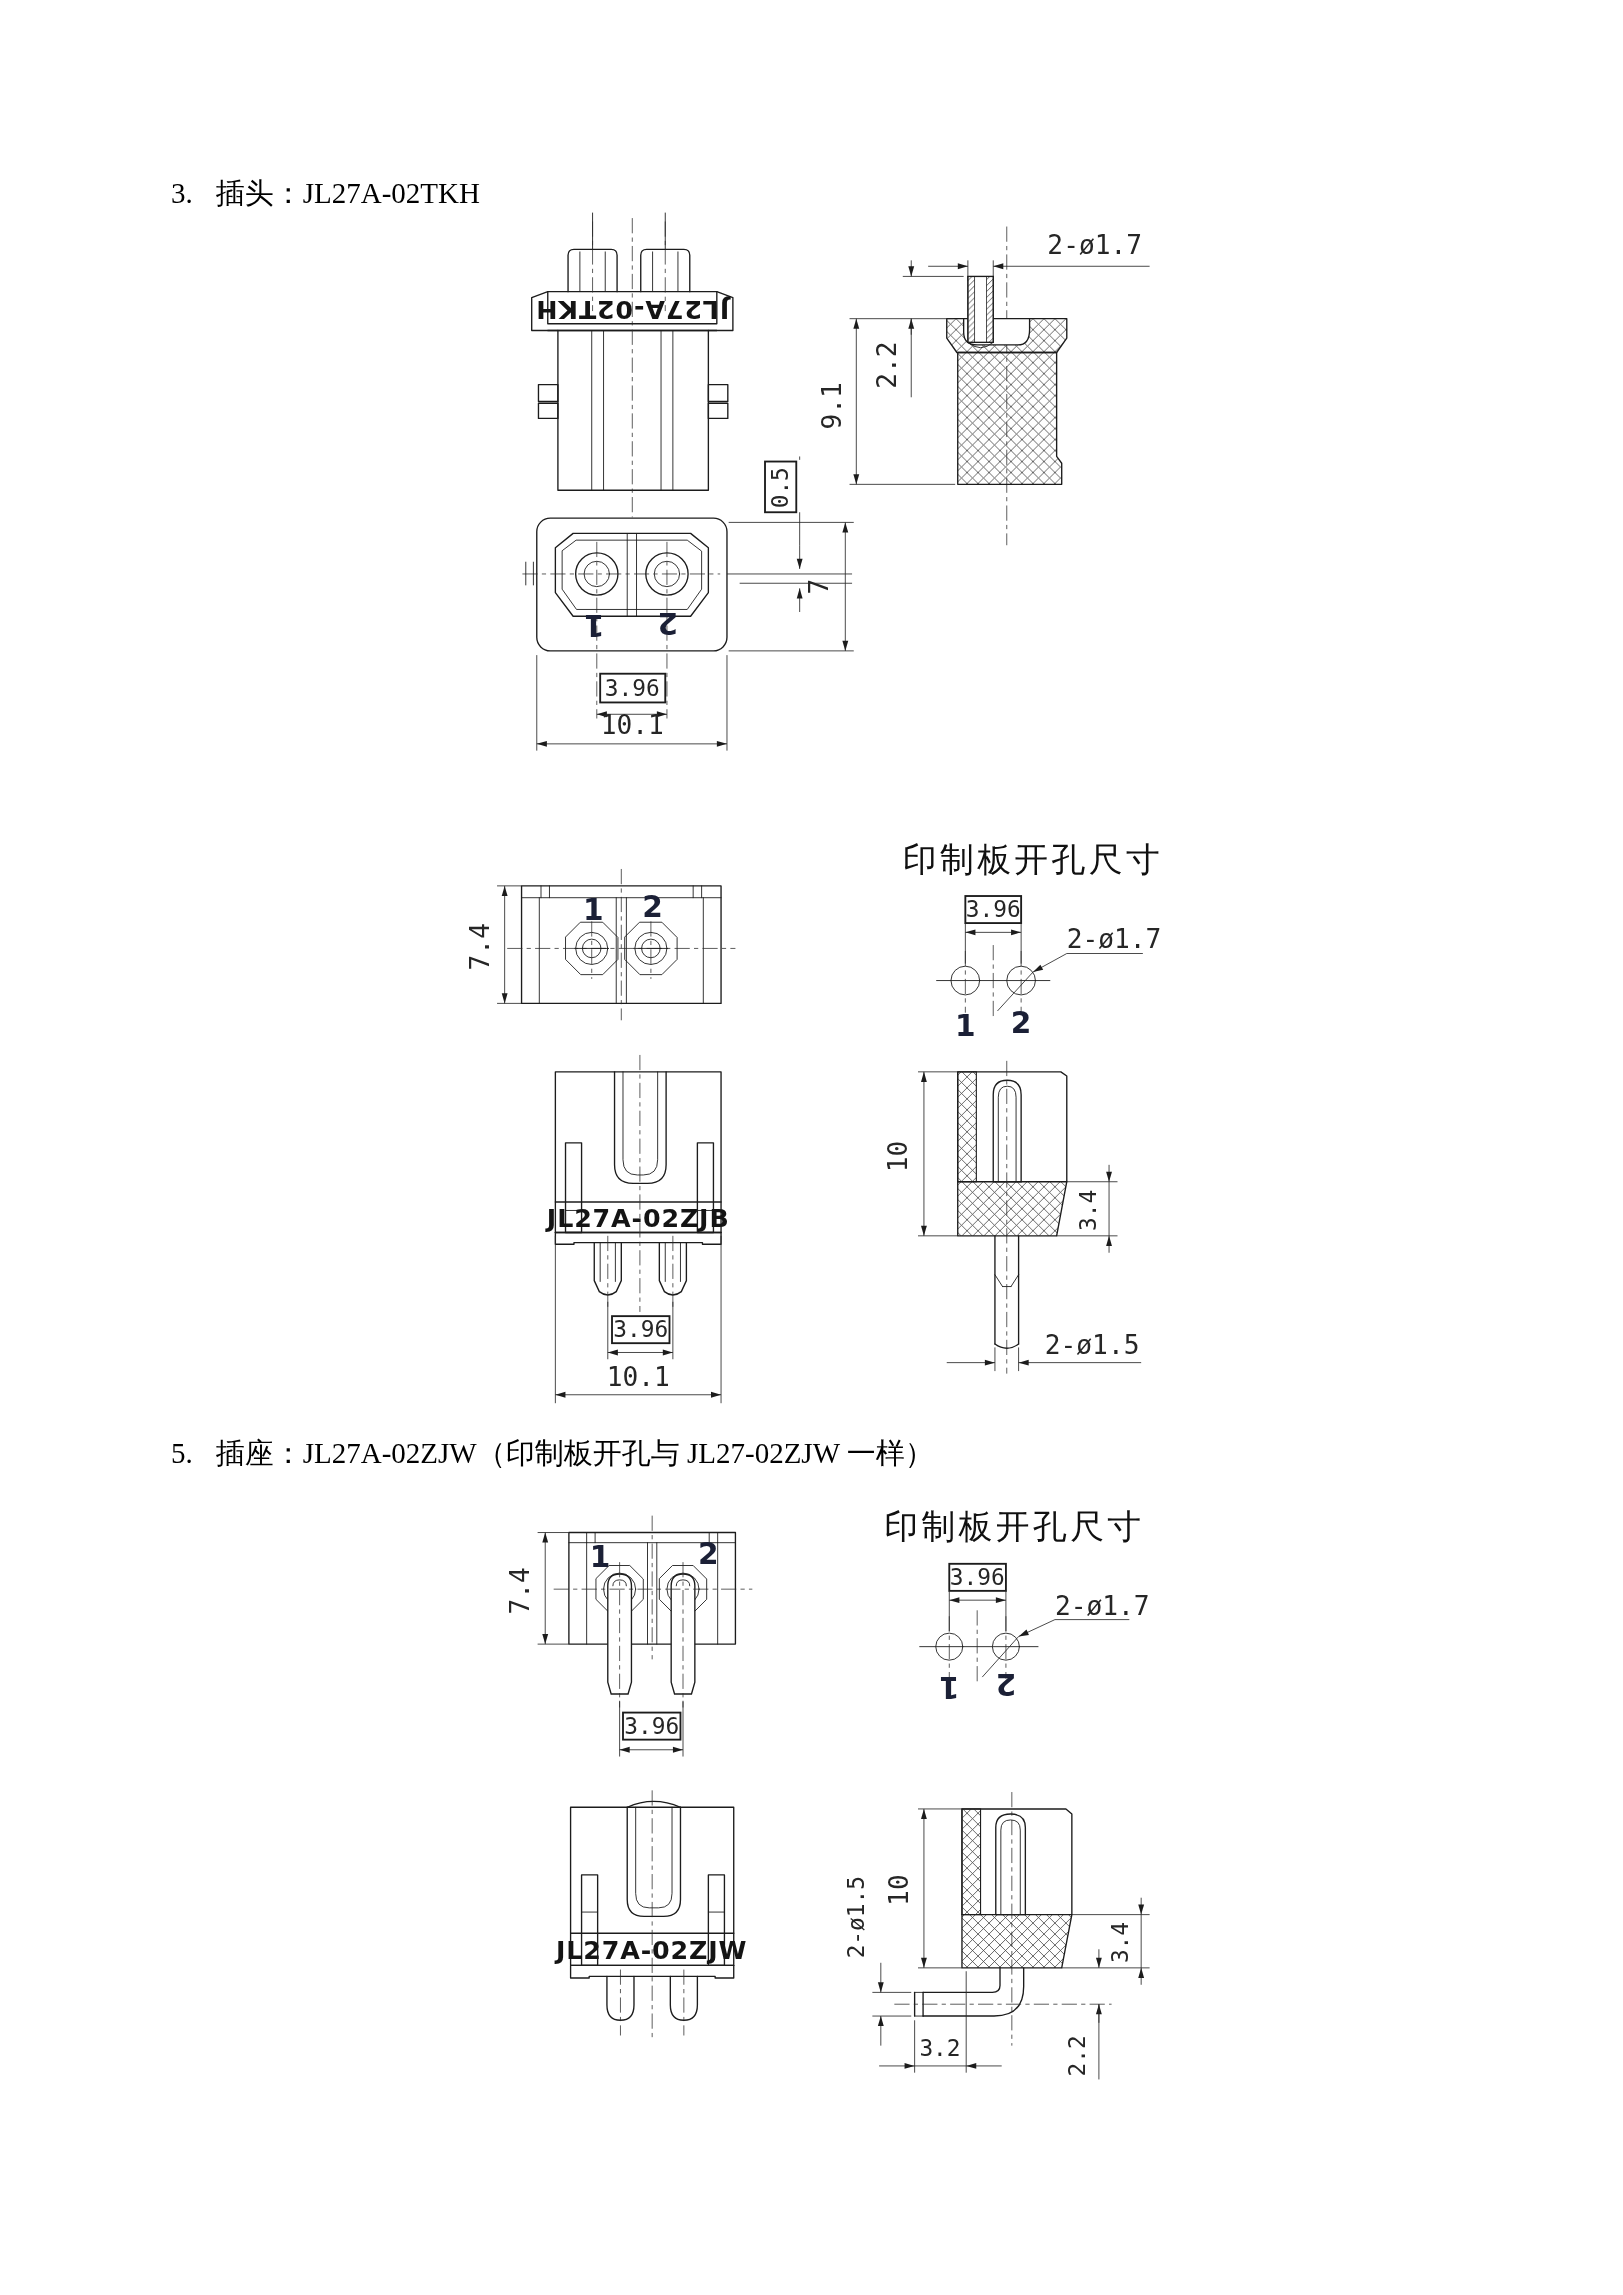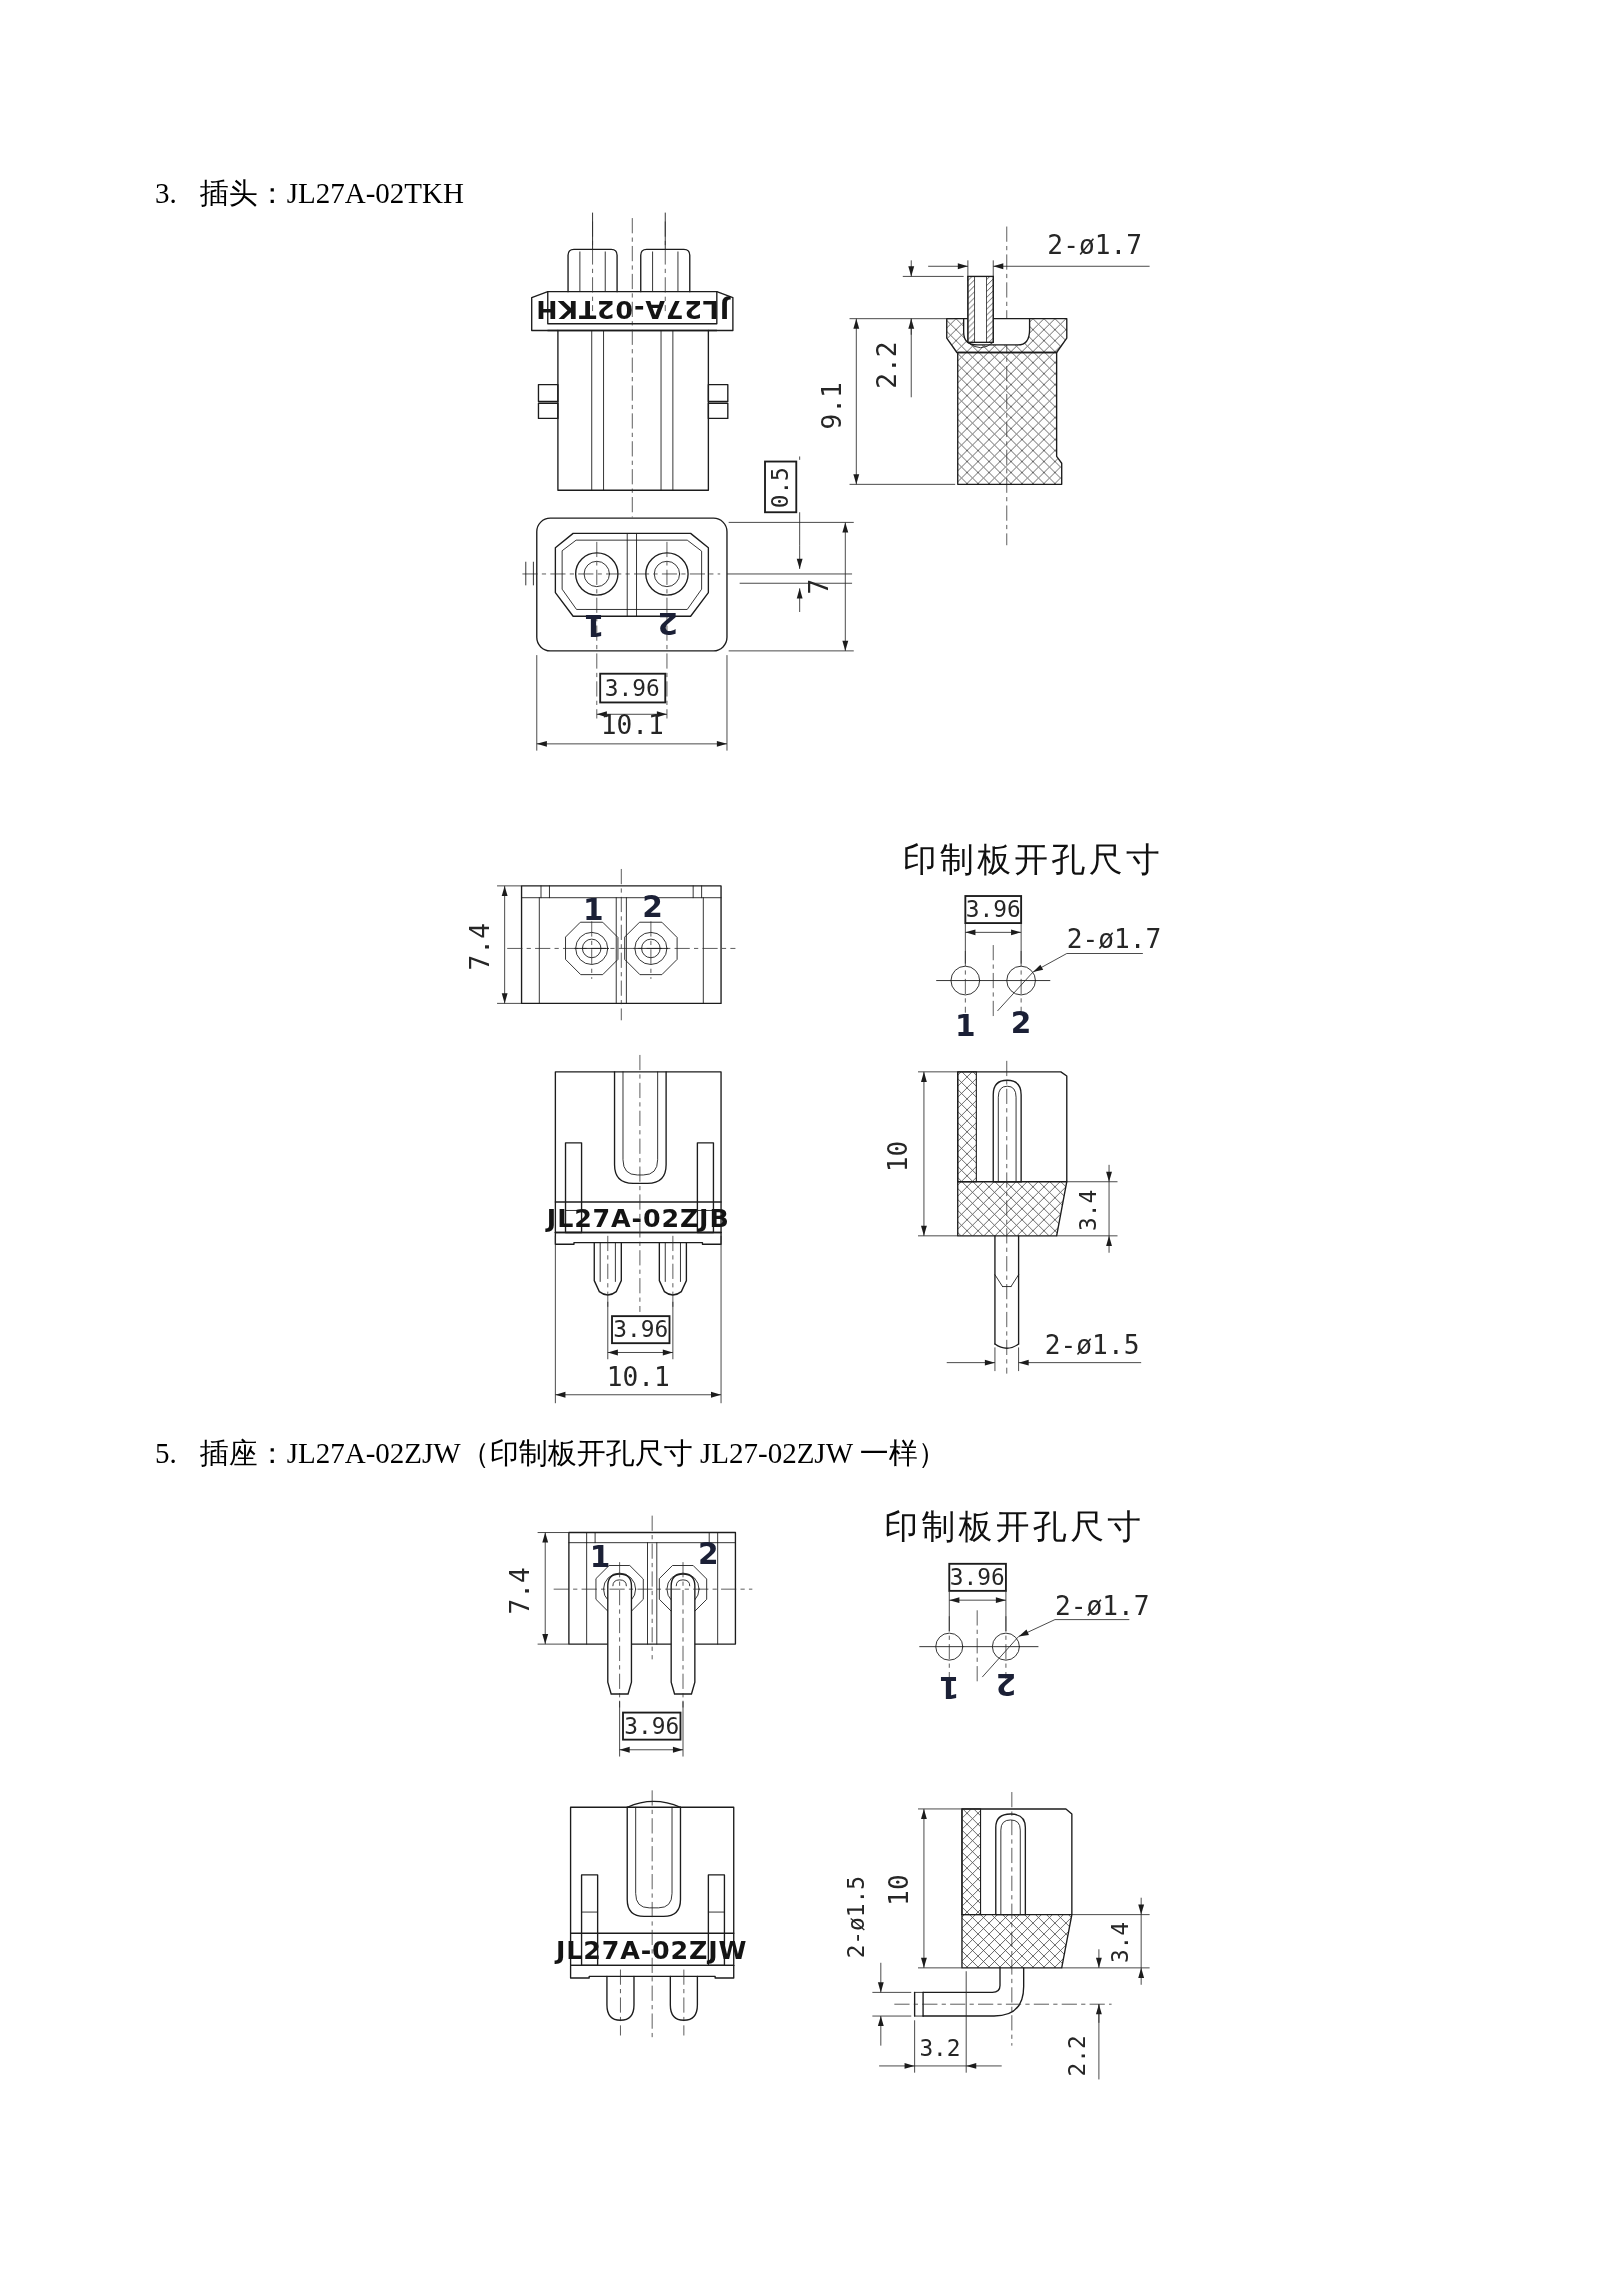--- a/index.html
+++ b/index.html
@@ -1,17 +1,17 @@
 <!DOCTYPE html>
 <html style="font-size:13.5px"><head>
 <meta charset="utf-8">
 <style>
   html,body{margin:0;padding:0;background:#ffffff;}
   #page{position:relative;width:1623px;height:2295px;background:#ffffff;overflow:hidden;}
-  .h{position:absolute;font-family:"Liberation Serif",serif;font-size:29px;color:#000;white-space:nowrap;}
+  .h{position:absolute;font-family:"Liberation Serif",serif;font-size:29px;color:#000;white-space:nowrap;margin-left:16px;}
   .h .hnum{display:inline-block;margin-right:23px;}
   svg{position:absolute;left:0;top:0;}
   .o{fill:none;stroke:#1c1c1c;stroke-width:1.6;stroke-linejoin:round;stroke-linecap:round}
   .t{fill:none;stroke:#1c1c1c;stroke-width:1.05;stroke-linecap:round}
   .d{fill:none;stroke:#2a2a2a;stroke-width:1}
   .cl{fill:none;stroke:#2a2a2a;stroke-width:.9;stroke-dasharray:18 5 5 5}
   .kn{fill:url(#knurl);stroke:#1c1c1c;stroke-width:1.6;stroke-linejoin:round}
   .wh{fill:#fff;stroke:#1c1c1c;stroke-width:1.6}
   .box{fill:none;stroke:#1c1c1c;stroke-width:2.2}
   text{font-family:"DejaVu Sans Mono",monospace;fill:#262626}
@@ -23,21 +23,21 @@
 </style>
 </head>
 <body>
 
 <div id="page">
 
   <div class="h" style="left:155px;top:174px;">
     <span class="hnum">3.</span><span>插头：JL27A-02TKH</span>
   </div>
   <div class="h" style="left:155px;top:1434px;">
-    <span class="hnum">5.</span><span>插座：JL27A-02ZJW（印制板开孔尺寸 JL27-02ZJW 一样）</span>
+    <span class="hnum">5.</span><span>插座：JL27A-02ZJW（印制板开孔与 JL27-02ZJW 一样）</span>
   </div>
 
   <svg width="1623" height="2295" viewBox="0 0 1920 2715">
     <defs>
       <pattern id="knurl" width="13" height="13" patternUnits="userSpaceOnUse">
         <path d="M0,0 L13,13 M13,0 L0,13" stroke="#3a3a3a" stroke-width="0.9" fill="none"></path>
       </pattern>
       <pattern id="hatch" width="7" height="7" patternUnits="userSpaceOnUse">
         <path d="M-1,8 L8,-1 M-1,1 L1,-1 M6,8 L8,6" stroke="#333" stroke-width="0.9" fill="none"></path>
       </pattern>

